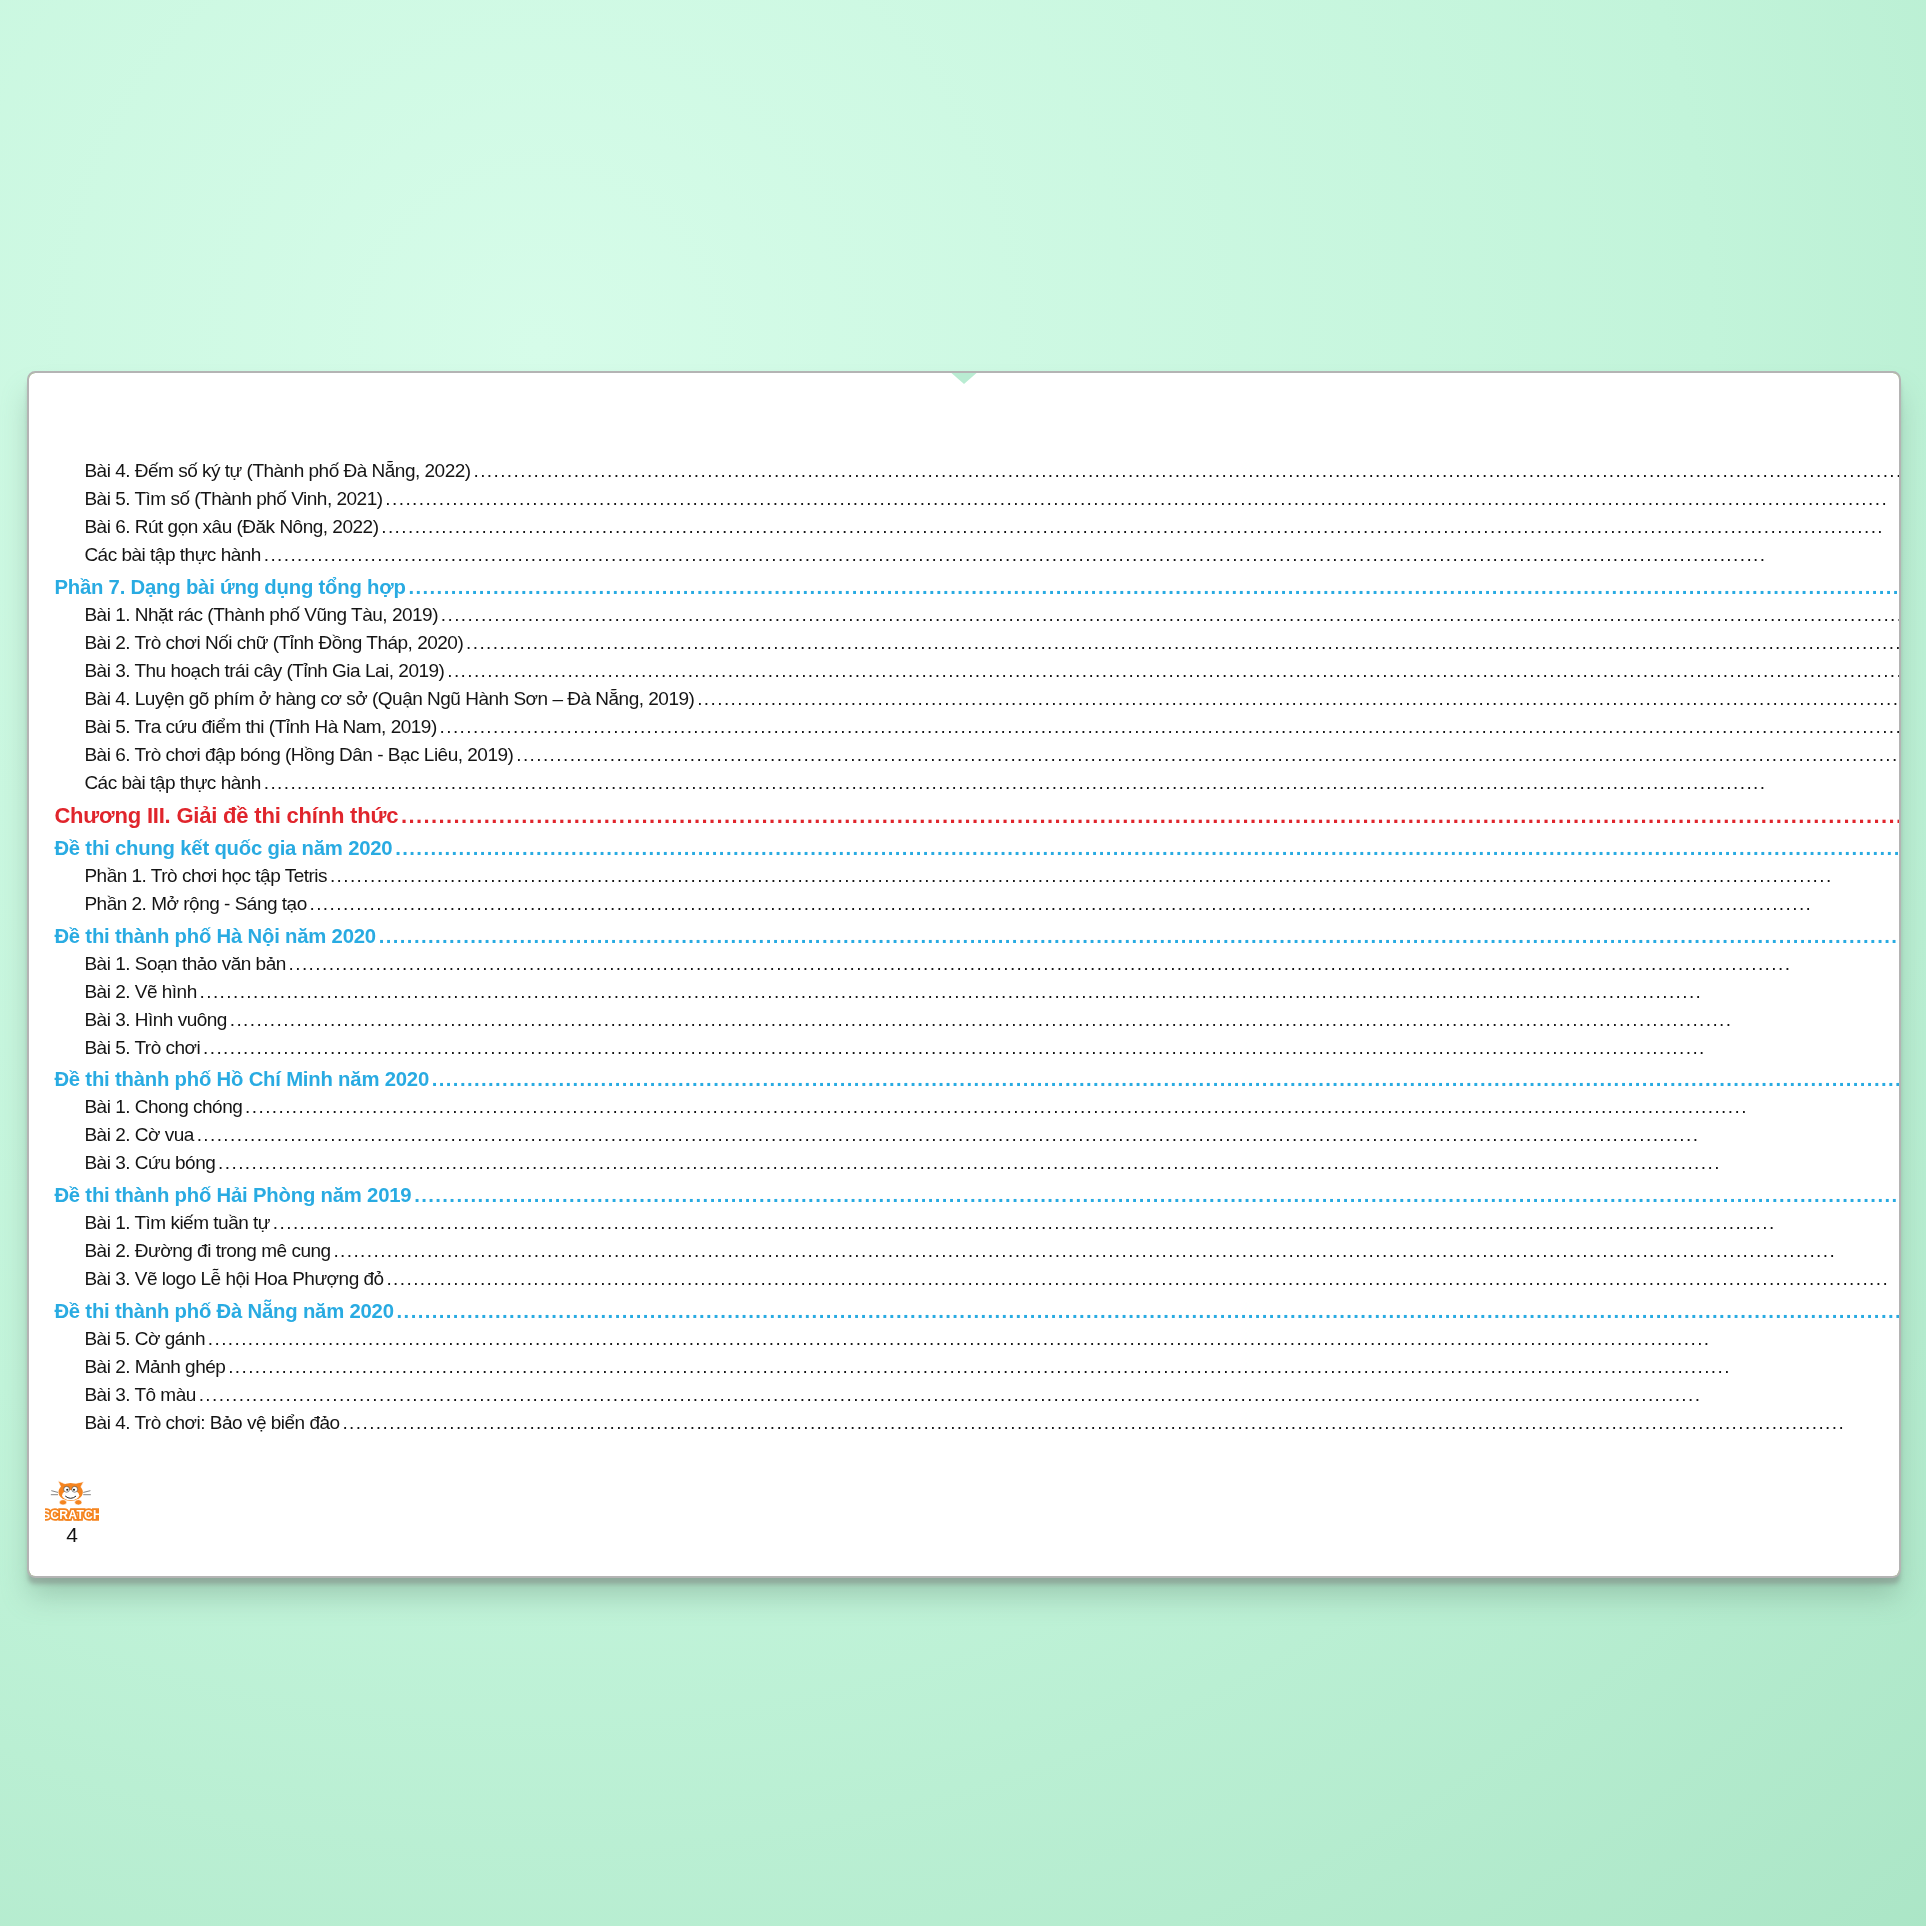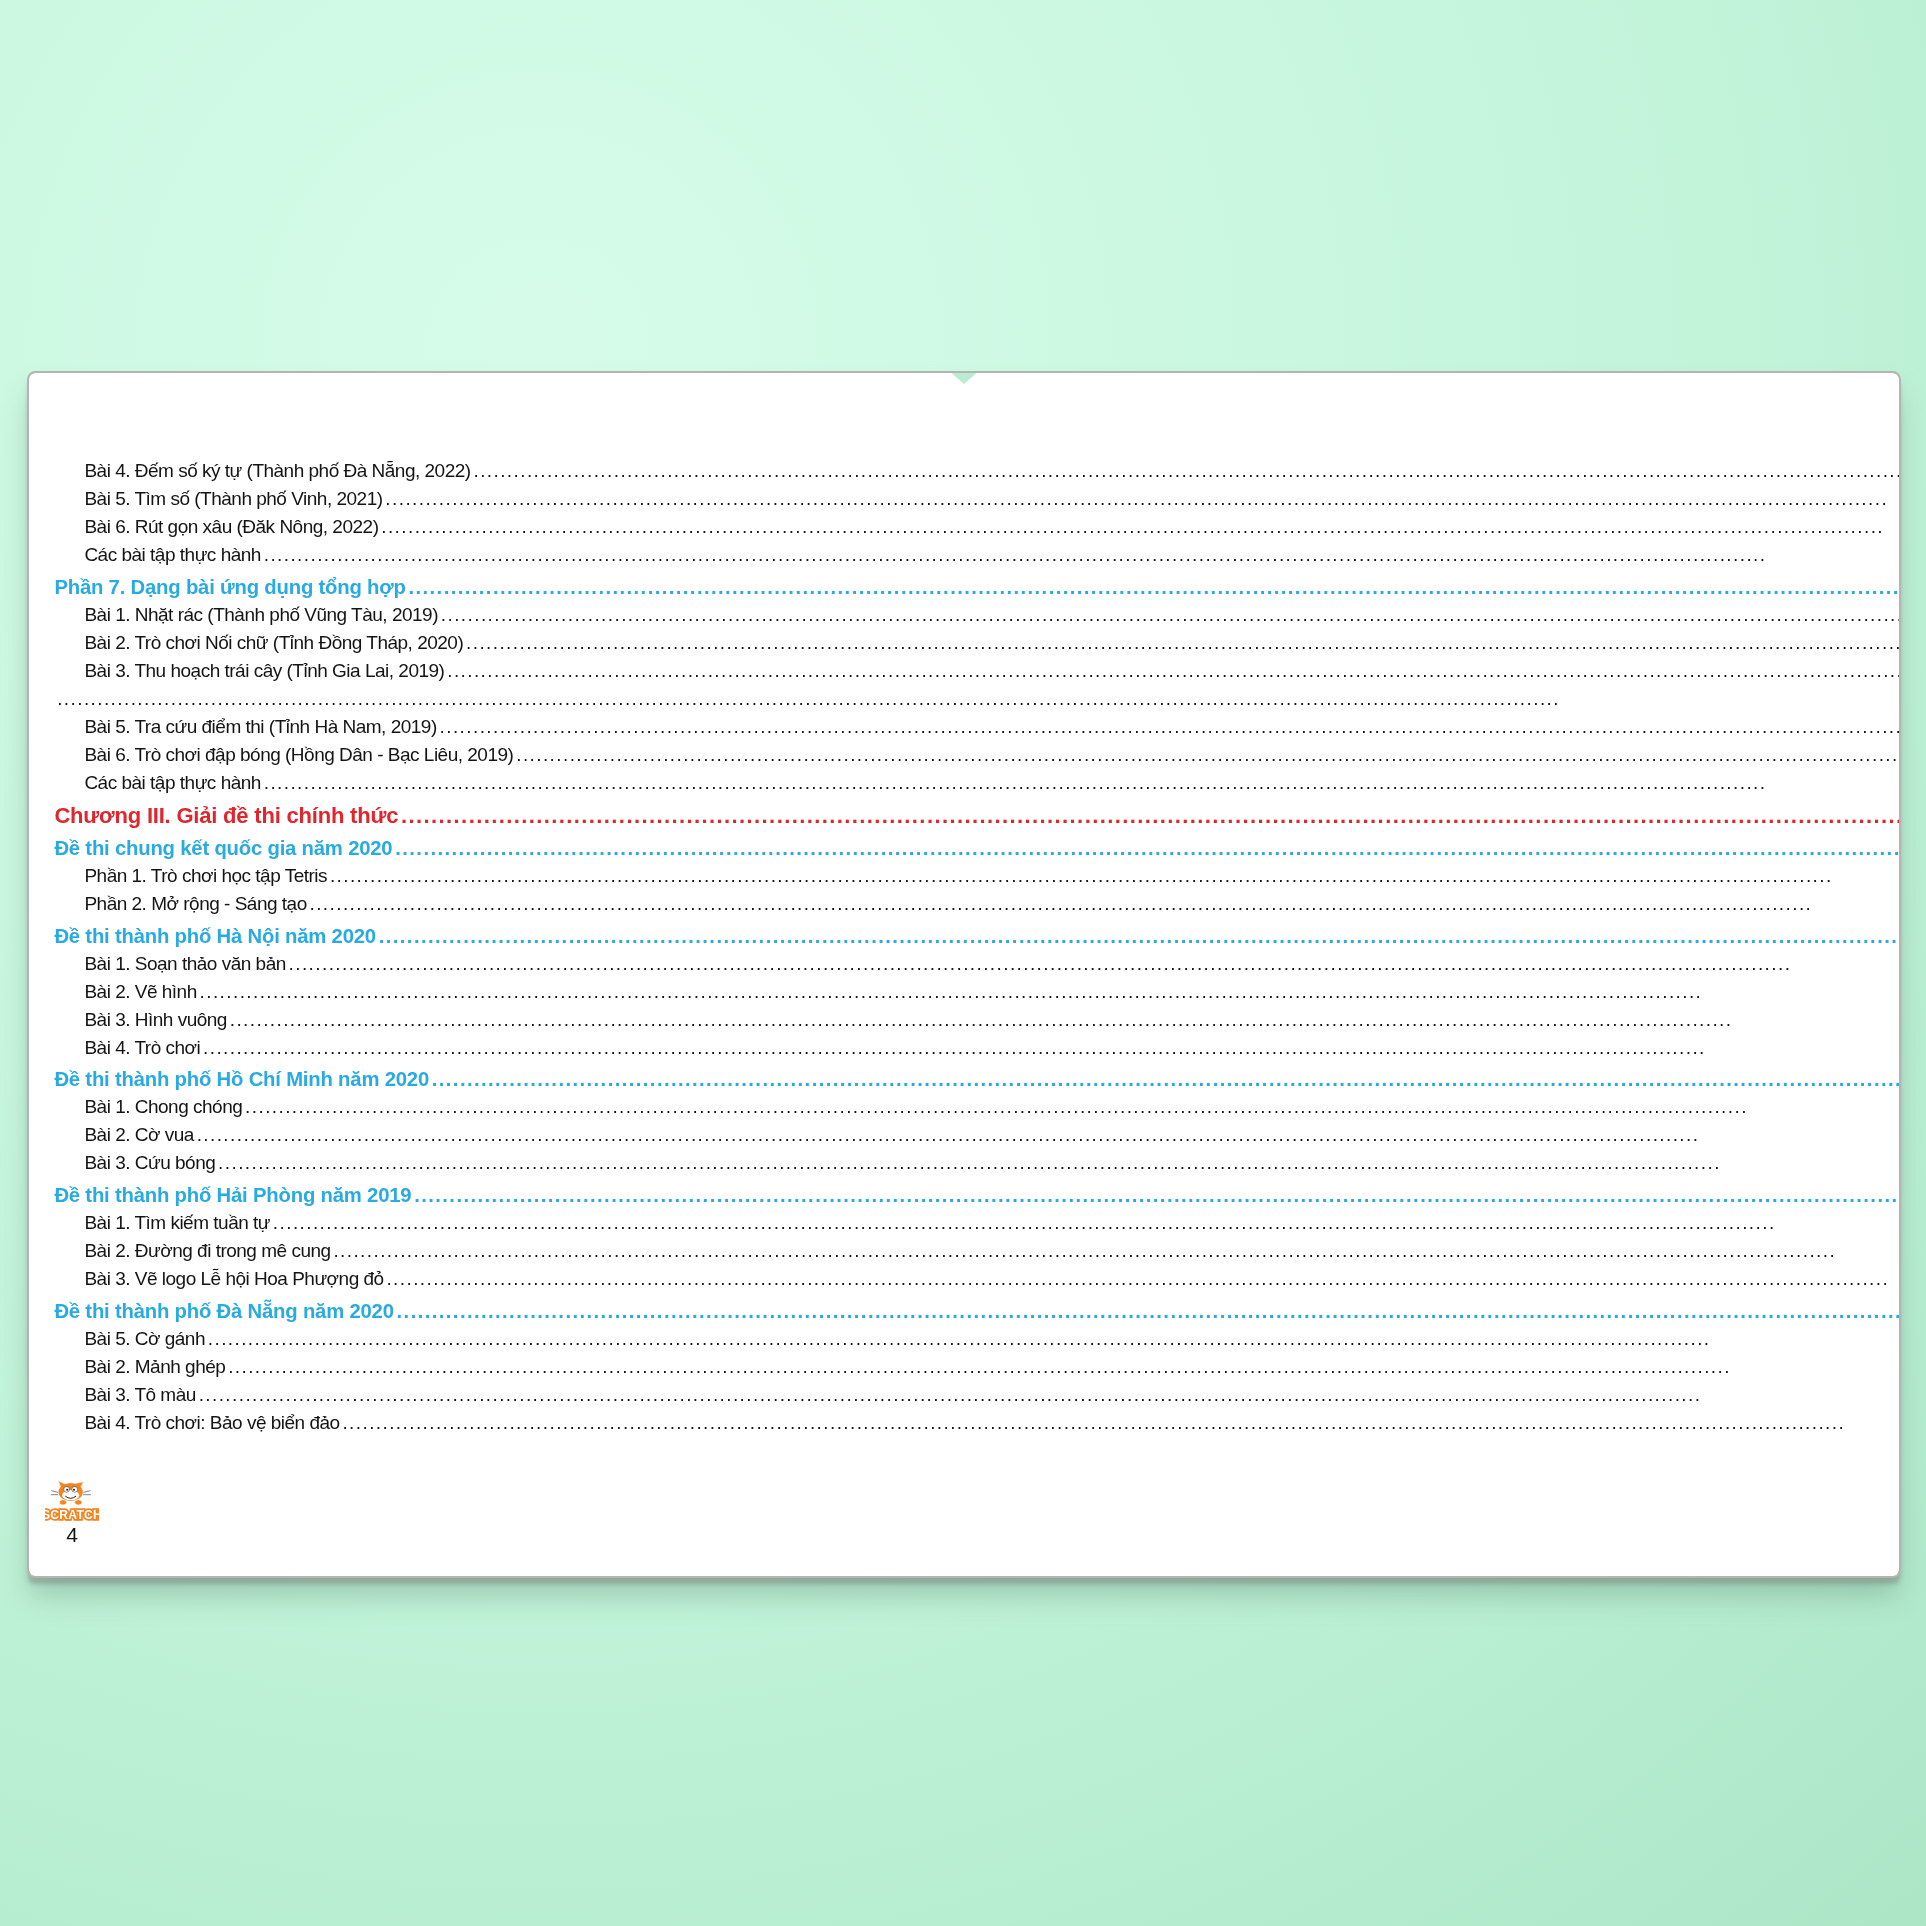--- a/index.html
+++ b/index.html
@@ -104,20 +104,21 @@
     <span class="title">Bài 2. Trò chơi Nối chữ (Tỉnh Đồng Tháp, 2020)</span>
     <span class="leader"></span>
 
   </div>
         <div class="toc-row item">
     <span class="title">Bài 3. Thu hoạch trái cây (Tỉnh Gia Lai, 2019)</span>
     <span class="leader"></span>
 
   </div>
         <div class="toc-row item">
+    <span class="title">Bài 4. Luyện gõ phím ở hàng cơ sở (Quận Ngũ Hành Sơn – Đà Nẵng, 2019)</span>
     <span class="leader"></span>
 
   </div>
         <div class="toc-row item">
     <span class="title">Bài 5. Tra cứu điểm thi (Tỉnh Hà Nam, 2019)</span>
     <span class="leader"></span>
 
   </div>
         <div class="toc-row item">
     <span class="title">Bài 6. Trò chơi đập bóng (Hồng Dân - Bạc Liêu, 2019)</span>
@@ -163,21 +164,21 @@
     <span class="title">Bài 2. Vẽ hình</span>
     <span class="leader"></span>
 
   </div>
         <div class="toc-row item">
     <span class="title">Bài 3. Hình vuông</span>
     <span class="leader"></span>
 
   </div>
         <div class="toc-row item">
-    <span class="title">Bài 4. Trò chơi</span>
+    <span class="title">Bài 5. Trò chơi</span>
     <span class="leader"></span>
 
   </div>
         <div class="toc-row section">
     <span class="title">Đề thi thành phố Hồ Chí Minh năm 2020</span>
     <span class="leader"></span>
 
   </div>
         <div class="toc-row item">
     <span class="title">Bài 1. Chong chóng</span>

